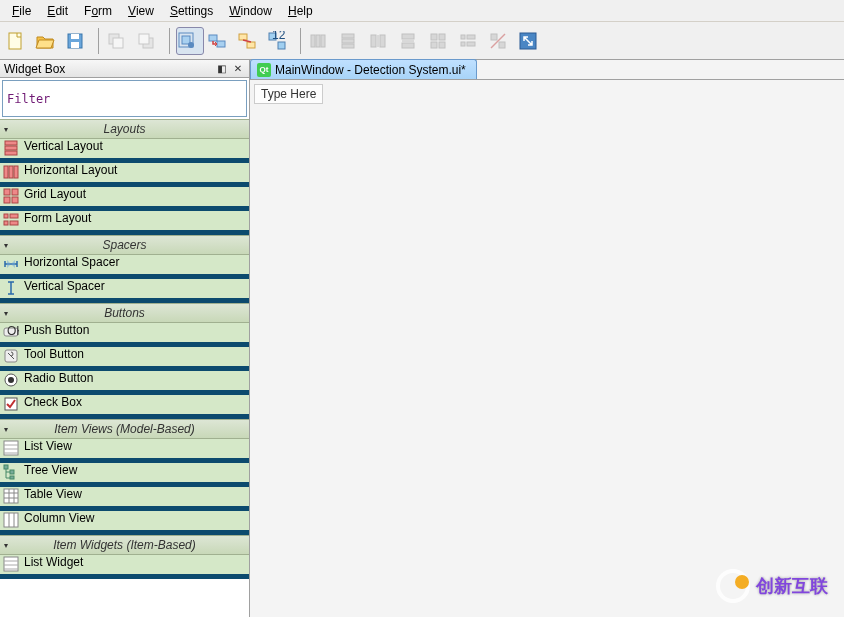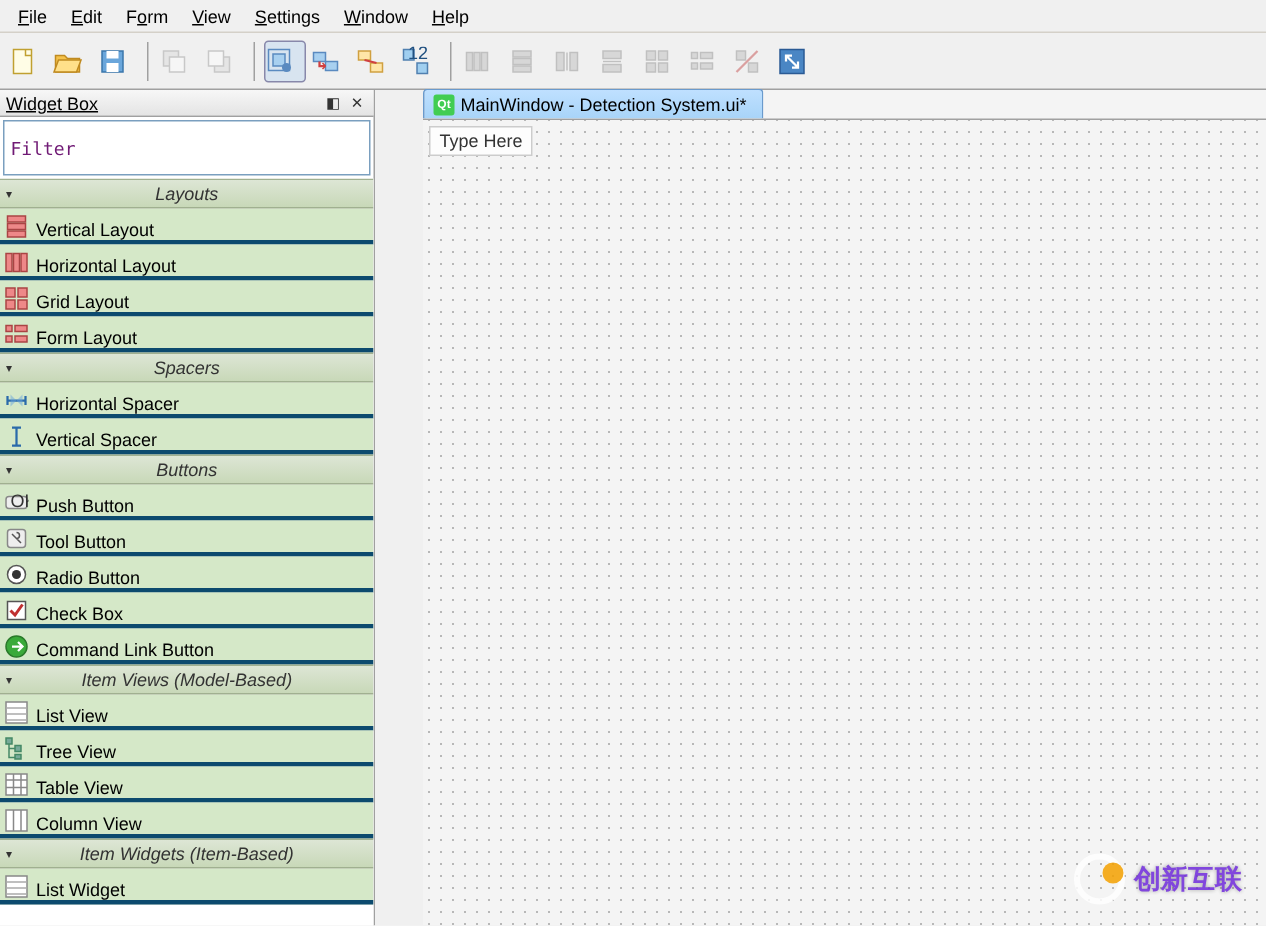--- a/index.html
+++ b/index.html
@@ -16,35 +16,35 @@
 .toolbar .btn.on { border-color: #88a; background: #d8e4f0; }
 .toolbar .sep { width: 1px; height: 26px; background: #a0a0a0; margin: 0 4px; }
 .toolbar svg { display: block; }
 
 
 .main { display: flex; height: calc(100% - 60px); }
 
 
 .panel { width: 250px; border-right: 1px solid #a0a0a0; display: flex; flex-direction: column; background: #fff; }
 .panel-titlebar { height: 18px; background: linear-gradient(#f7f7f7, #e4e4e4); border-bottom: 1px solid #a0a0a0; display: flex; align-items: center; padding: 0 4px; font-family: "SimSun", monospace; font-size: 12px; }
-.panel-titlebar .title { flex: 1; text-decoration: underline; }
+.panel-titlebar .title { flex: 1; }
 .panel-titlebar .tb-btn { width: 14px; height: 14px; margin-left: 2px; display: flex; align-items: center; justify-content: center; cursor: pointer; font-size: 10px; color: #333; }
 
 .filter { height: 37px; border: 1px solid #7a9fbf; margin: 2px; padding: 12px 4px; display: flex; align-items: center; color: #701a75; font-family: "SimSun", monospace; }
 
 .tree { flex: 1; overflow-y: auto; overflow-x: hidden; background: #fff; scrollbar-width: thin; }
 .cat { height: 20px; background: linear-gradient(#dde6d5, #c8d8b8); border-top: 1px solid #a0b090; border-bottom: 1px solid #a0b090; display: flex; align-items: center; justify-content: center; position: relative; }
 .cat .car { position: absolute; left: 4px; font-size: 8px; color: #333; }
 .cat .label { color: #333; font-style: italic; }
-.item { height: 24px; background: #d5e8c8; border-bottom: 3px solid #0c4a6e; display: flex; align-items: flex-end; padding-left: 2px; cursor: pointer; }
+.item { height: 24px; background: #d5e8c8; border-bottom: 5px solid #0c4a6e; display: flex; align-items: flex-start; padding-left: 2px; cursor: pointer; }
 .item .ico { width: 18px; height: 18px; display: flex; align-items: center; justify-content: center; margin-right: 4px; }
 .item .ico svg { display: block; }
 
 
-.canvas-area { flex: 1; display: flex; flex-direction: column; padding-left: 32px; }
+.canvas-area { flex: 1; display: flex; flex-direction: column; }
 .canvas-tabbar { height: 20px; border-bottom: 1px solid #a0a0a0; display: flex; align-items: flex-end; background: #f4f4f4; }
 .canvas-tab { height: 20px; background: linear-gradient(#bfe0ff, #a8d4f8); border: 1px solid #6a9acc; border-bottom: none; padding: 0 10px 0 6px; display: flex; align-items: center; gap: 4px; border-top-left-radius: 3px; border-top-right-radius: 3px; }
 .canvas-tab .qt { width: 14px; height: 14px; background: #41cd52; color: #fff; font-size: 8px; font-weight: bold; display: flex; align-items: center; justify-content: center; border-radius: 2px; }
 .canvas { flex: 1; background-color: #f4f4f4; background-image: radial-gradient(#b8b8b8 0.5px, transparent 0.5px); background-size: 8px 8px; background-position: 8px 28px; position: relative; }
 .typehere { position: absolute; top: 4px; left: 4px; background: #fdfdfd; border: 1px solid #ccc; padding: 2px 6px; font-size: 12px; color: #333; }
 
 
 .wm { position: absolute; bottom: 14px; right: 16px; display: flex; align-items: center; gap: 6px; opacity: 0.85; }
 .wm .circ { width: 34px; height: 34px; border: 4px solid #fff; border-radius: 50%; position: relative; }
 .wm .circ:before { content: ""; position: absolute; top: 2px; right: -3px; width: 14px; height: 14px; background: #f5a100; border-radius: 50%; }
@@ -304,29 +304,20 @@
         </div>
       <div class="item">
           <span class="ico">
             <svg width="16" height="16">
               <rect x="2" y="2" width="12" height="12" fill="#fff" stroke="#555"></rect>
               <path d="M4 8 l3 3 l5 -7" fill="none" stroke="#c03030" stroke-width="2"></path>
             </svg>
           </span>
           <span>Check Box</span>
         </div>
-      <div class="item">
-          <span class="ico">
-            <svg width="16" height="16">
-              <circle cx="8" cy="8" r="7" fill="#3aaa3a" stroke="#2a7a2a"></circle>
-              <path d="M5 8 h6 M9 5 l3 3 l-3 3" fill="none" stroke="#fff" stroke-width="1.5"></path>
-            </svg>
-          </span>
-          <span>Command Link Button</span>
-        </div>
 
       <div class="cat">
           <span class="car">▾</span>
           <span class="label">Item Views (Model-Based)</span>
         </div>
       <div class="item">
           <span class="ico">
             <svg width="16" height="16">
               <rect x="1" y="1" width="14" height="14" fill="#fff" stroke="#888"></rect>
               <line x1="1" y1="5" x2="15" y2="5" stroke="#aaa"></line>

